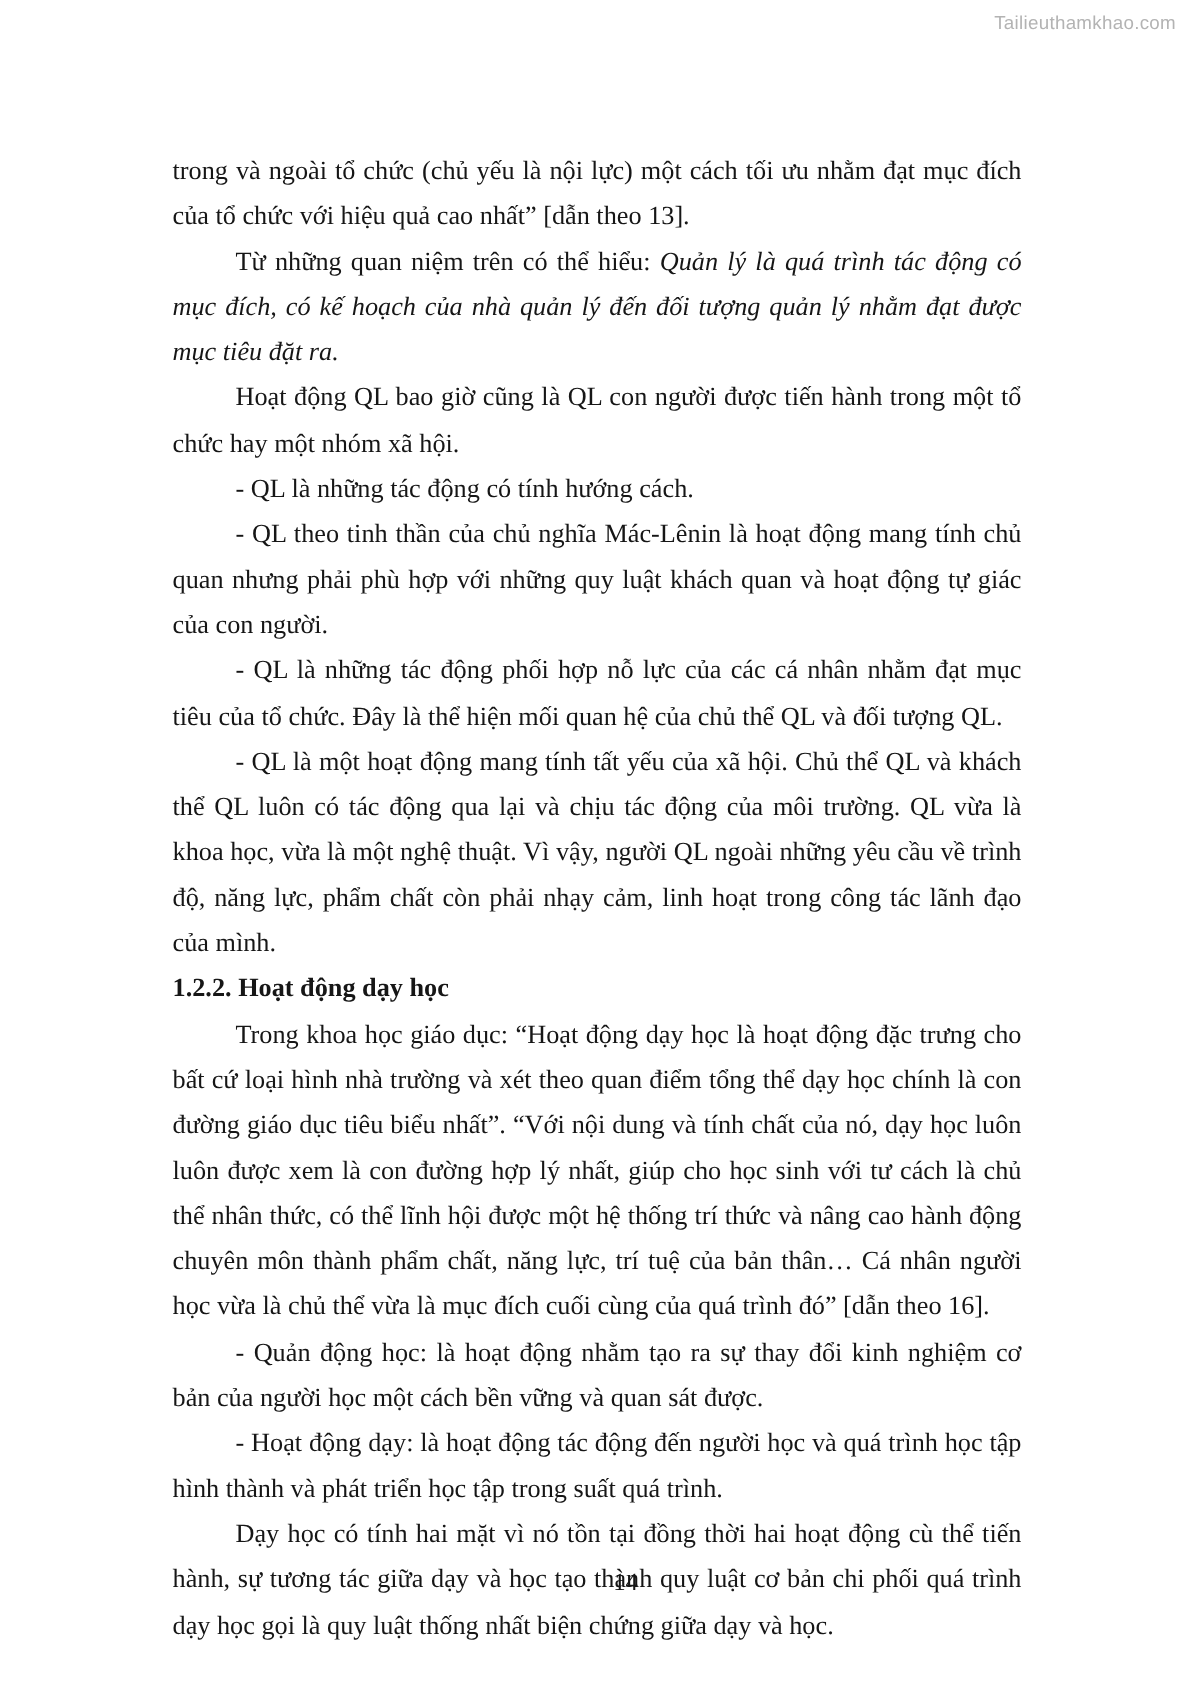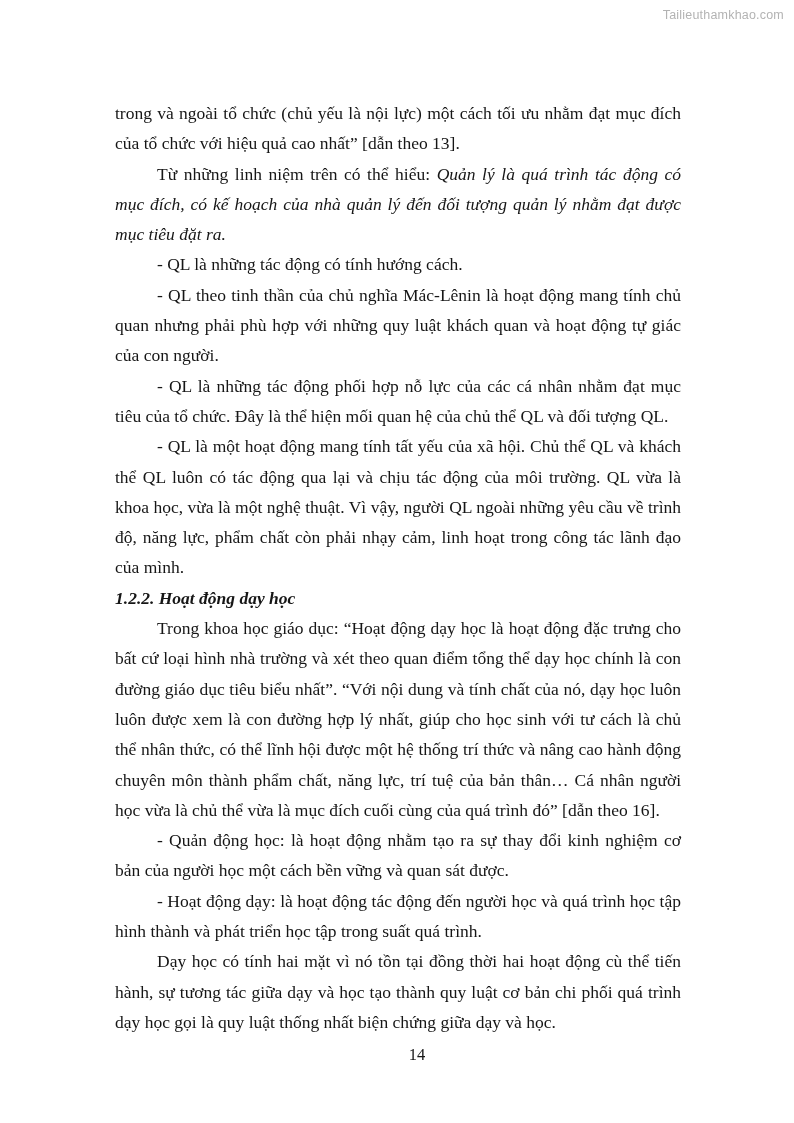--- a/index.html
+++ b/index.html
@@ -37,21 +37,20 @@
   }
   .content p {
     margin: 0;
     padding: 0;
   }
   .content p.indent {
     text-indent: 42px;
   }
   .content p.heading {
     font-weight: bold;
-    font-style: italic;
   }
   .italic {
     font-style: italic;
   }
   .page-number {
     position: absolute;
     bottom: 58px;
     left: 0;
     width: 100%;
     text-align: center;
@@ -61,21 +60,22 @@
   }
 </style>
 </head>
 <body>
 
 <div class="page">
   <div class="watermark">Tailieuthamkhao.com</div>
 
   <div class="content">
       <p class=""><span>trong và ngoài tổ chức (chủ yếu là nội lực) một cách tối ưu nhằm đạt mục đích của tổ chức với hiệu quả cao nhất” [dẫn theo 13].</span></p>
-      <p class="indent"><span>Từ những linh niệm trên có thể hiểu: </span><span class="italic">Quản lý là quá trình tác động có mục đích, có kế hoạch của nhà quản lý đến đối tượng quản lý nhằm đạt được mục tiêu đặt ra.</span></p>
+      <p class="indent"><span>Từ những quan niệm trên có thể hiểu: </span><span class="italic">Quản lý là quá trình tác động có mục đích, có kế hoạch của nhà quản lý đến đối tượng quản lý nhằm đạt được mục tiêu đặt ra.</span></p>
+      <p class="indent"><span>Hoạt động QL bao giờ cũng là QL con người được tiến hành trong một tổ chức hay một nhóm xã hội.</span></p>
       <p class="indent"><span>- QL là những tác động có tính hướng cách.</span></p>
       <p class="indent"><span>- QL theo tinh thần của chủ nghĩa Mác-Lênin là hoạt động mang tính chủ quan nhưng phải phù hợp với những quy luật khách quan và hoạt động tự giác của con người.</span></p>
       <p class="indent"><span>- QL là những tác động phối hợp nỗ lực của các cá nhân nhằm đạt mục tiêu của tổ chức. Đây là thể hiện mối quan hệ của chủ thể QL và đối tượng QL.</span></p>
       <p class="indent"><span>- QL là một hoạt động mang tính tất yếu của xã hội. Chủ thể QL và khách thể QL luôn có tác động qua lại và chịu tác động của môi trường. QL vừa là khoa học, vừa là một nghệ thuật. Vì vậy, người QL ngoài những yêu cầu về trình độ, năng lực, phẩm chất còn phải nhạy cảm, linh hoạt trong công tác lãnh đạo của mình.</span></p>
       <p class=" heading"><span>1.2.2. Hoạt động dạy học</span></p>
       <p class="indent"><span>Trong khoa học giáo dục: “Hoạt động dạy học là hoạt động đặc trưng cho bất cứ loại hình nhà trường và xét theo quan điểm tổng thể dạy học chính là con đường giáo dục tiêu biểu nhất”. “Với nội dung và tính chất của nó, dạy học luôn luôn được xem là con đường hợp lý nhất, giúp cho học sinh với tư cách là chủ thể nhân thức, có thể lĩnh hội được một hệ thống trí thức và nâng cao hành động chuyên môn thành phẩm chất, năng lực, trí tuệ của bản thân… Cá nhân người học vừa là chủ thể vừa là mục đích cuối cùng của quá trình đó” [dẫn theo 16].</span></p>
       <p class="indent"><span>- Quản động học: là hoạt động nhằm tạo ra sự thay đổi kinh nghiệm cơ bản của người học một cách bền vững và quan sát được.</span></p>
       <p class="indent"><span>- Hoạt động dạy: là hoạt động tác động đến người học và quá trình học tập hình thành và phát triển học tập trong suất quá trình.</span></p>
       <p class="indent"><span>Dạy học có tính hai mặt vì nó tồn tại đồng thời hai hoạt động cù thể tiến hành, sự tương tác giữa dạy và học tạo thành quy luật cơ bản chi phối quá trình dạy học gọi là quy luật thống nhất biện chứng giữa dạy và học.</span></p>
     </div>

